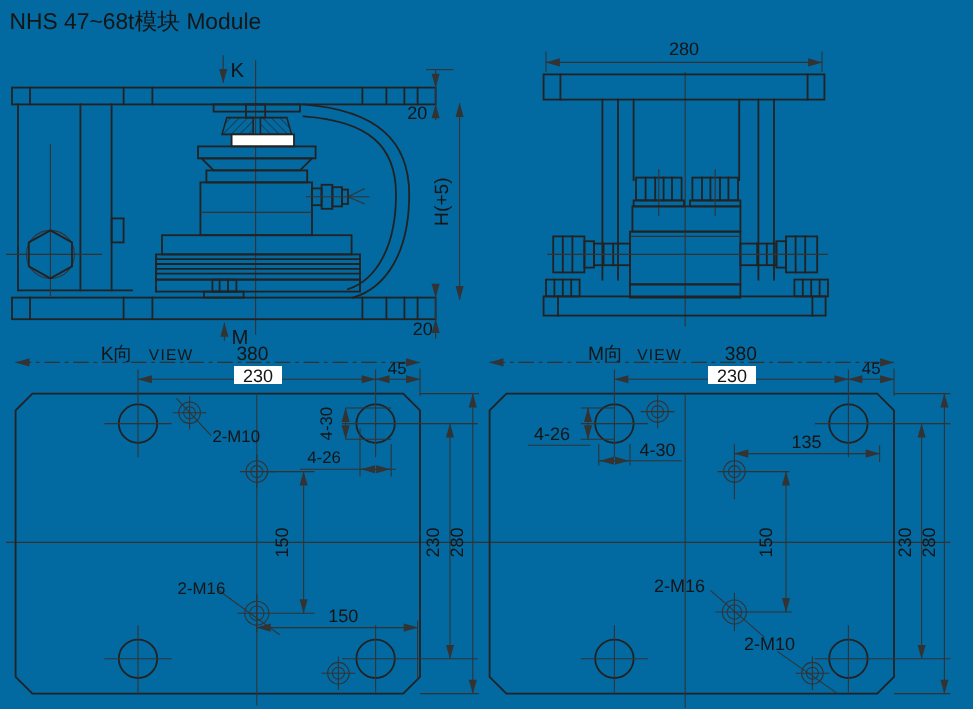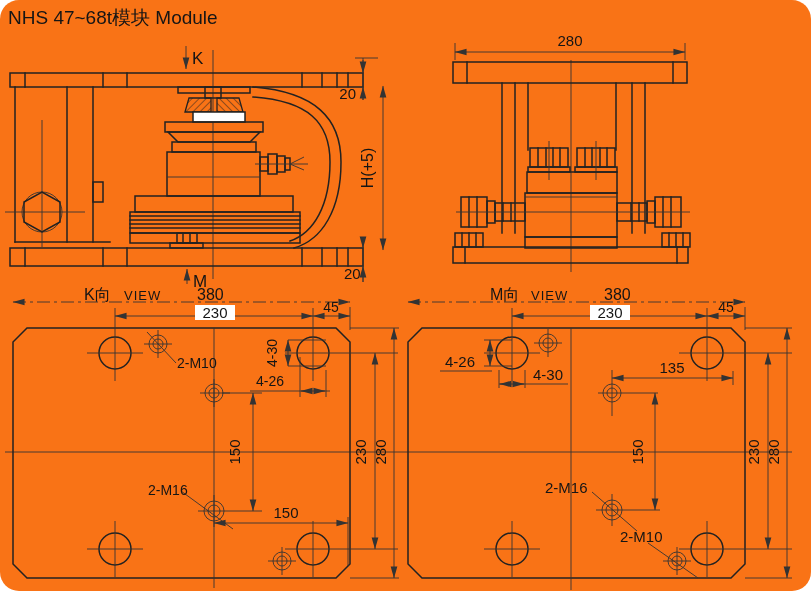--- a/index.html
+++ b/index.html
@@ -1,16 +1,16 @@
 <!DOCTYPE html>
 <html><head>
 <meta charset="utf-8">
 <style>
   html,body{margin:0;padding:0;background:#fff;}
-  .page{width:811px;height:591px;background:#f97316;position:relative;overflow:hidden;border-radius:19px;}
+  .page{width:811px;height:591px;background:#0369a1;position:relative;overflow:hidden;}
   svg{display:block;}
   text{fill:#151515;font-family:"Liberation Sans","DejaVu Sans",sans-serif;}
   .ttl{font-size:19px;}
   .lbl{font-size:17px;}
   .d15{font-size:15px;}
   .d14{font-size:14px;}
   .d13{font-size:13px;letter-spacing:1px;}
   .d16{font-size:16px;}
   .o{stroke:#222;stroke-width:1.5;fill:none;stroke-linecap:square;}
   .ow{stroke:#222;stroke-width:1.5;fill:#fff;}

